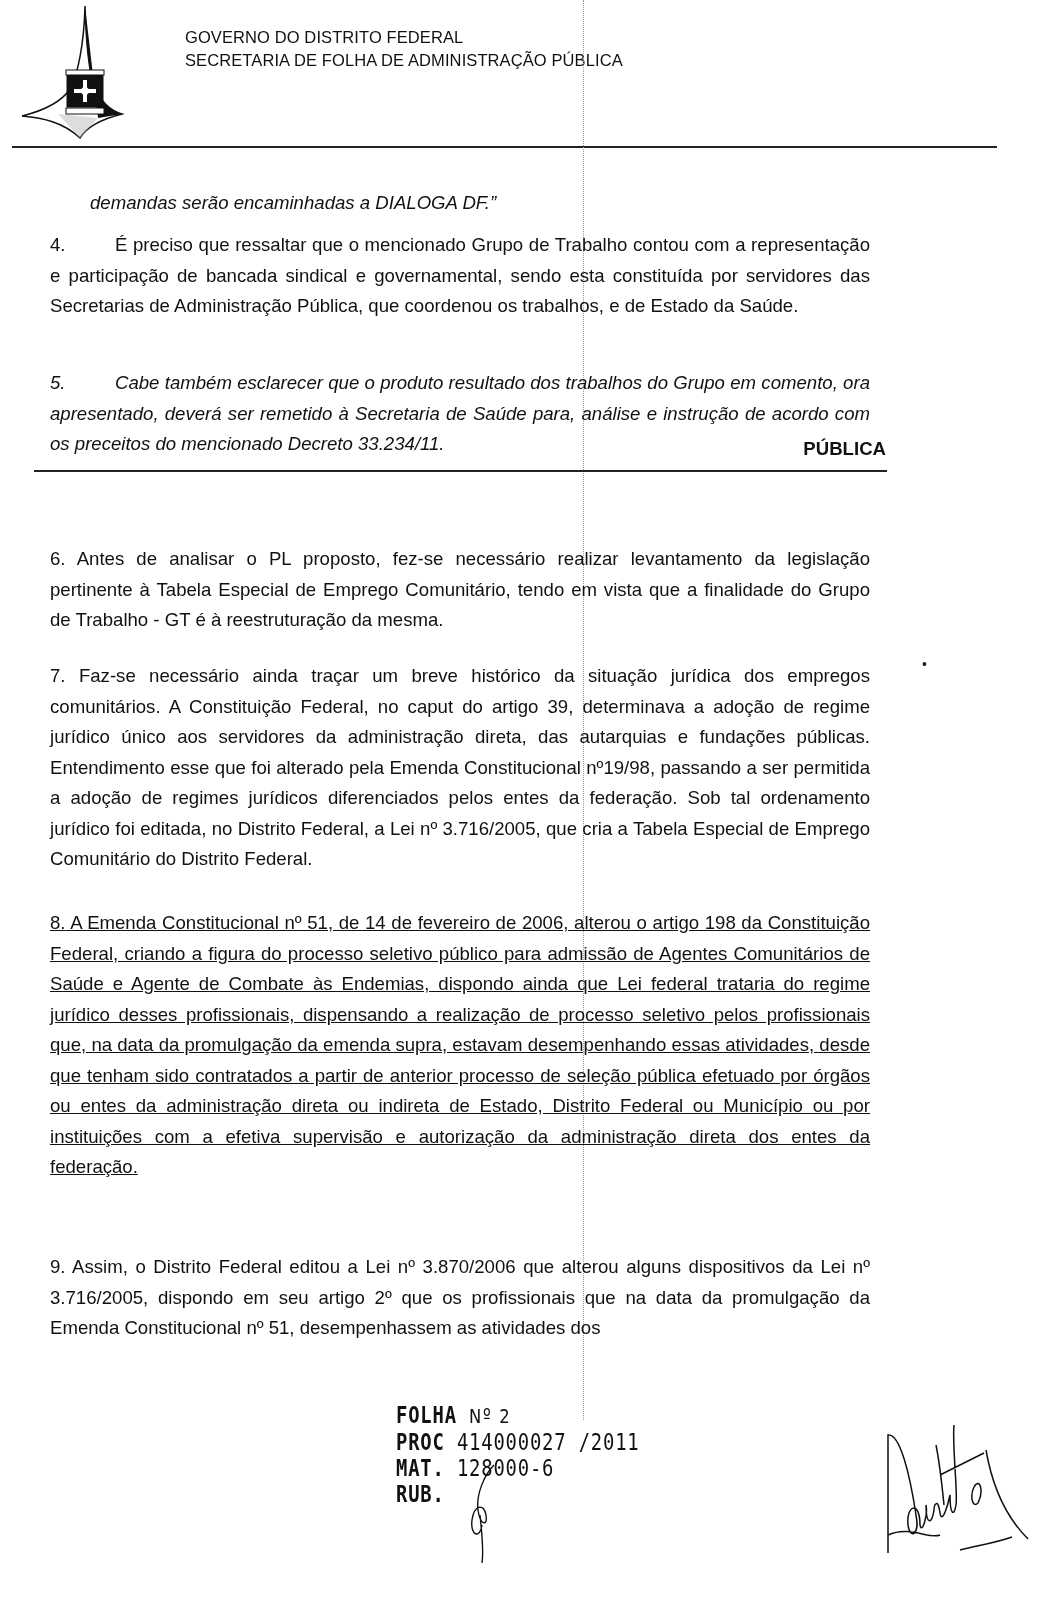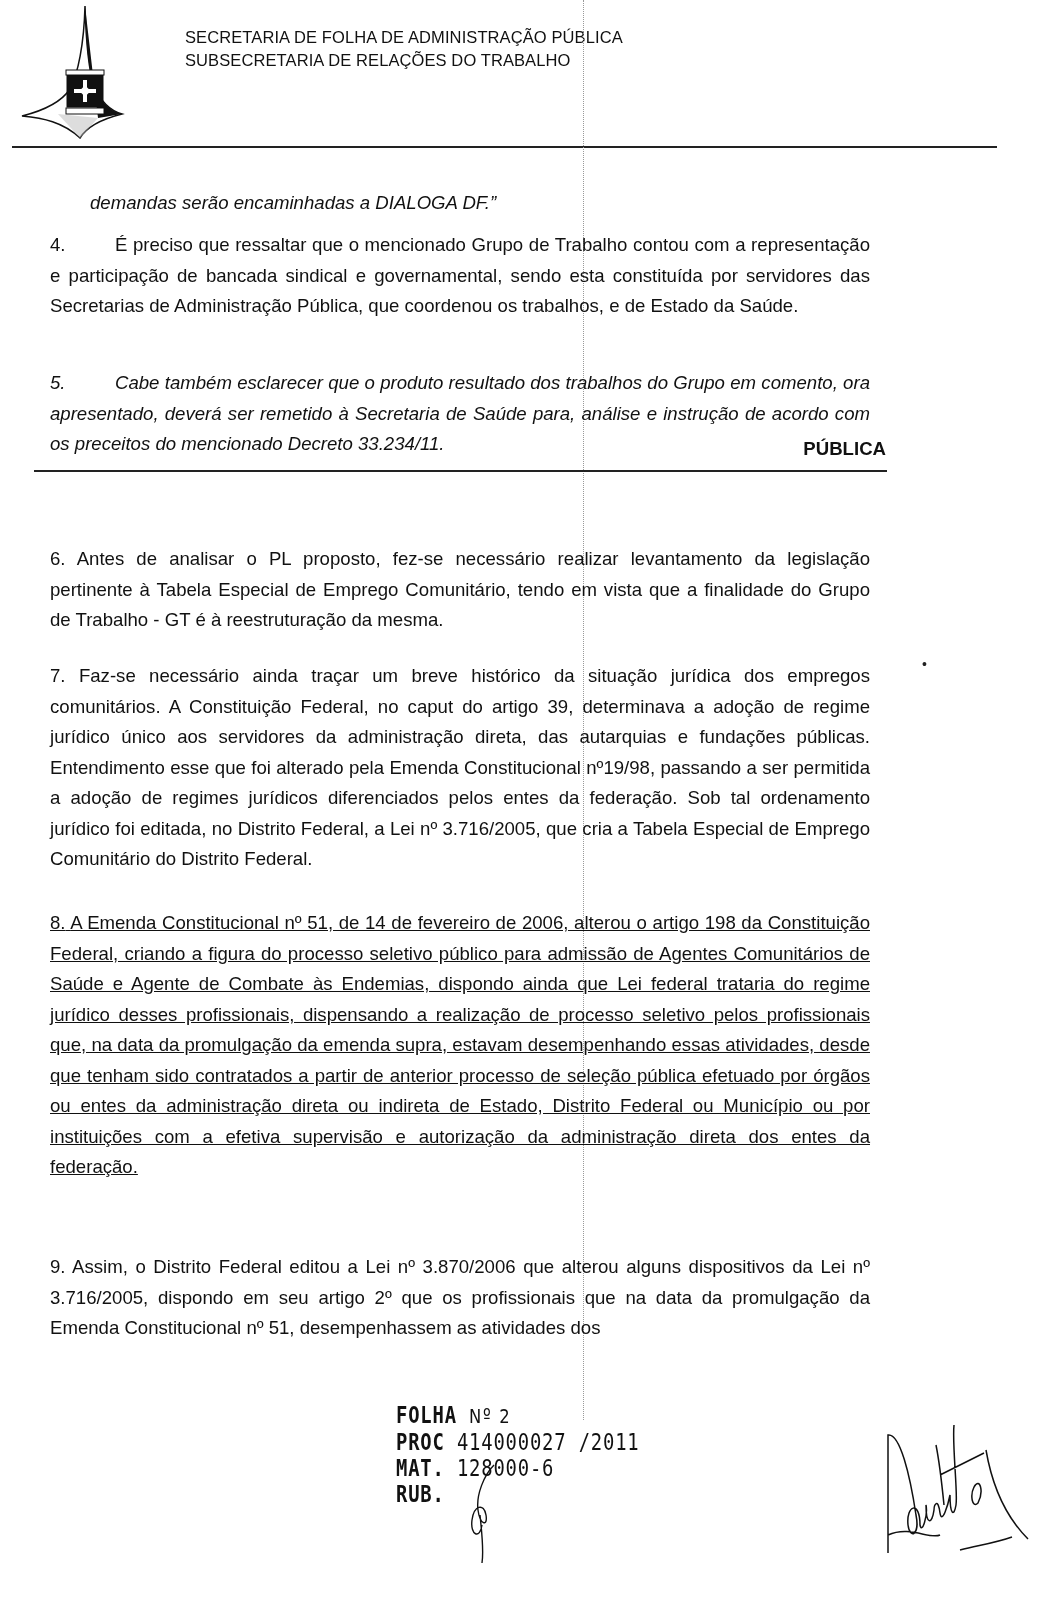--- a/index.html
+++ b/index.html
@@ -38,22 +38,22 @@
   <g fill="#fff">
       <rect x="65" y="76" width="4" height="22"></rect>
       <rect x="56" y="85" width="22" height="4"></rect>
       <rect x="63" y="83" width="8" height="8" transform="rotate(45 67 87)"></rect>
     </g>
   <rect x="48" y="104" width="38" height="6" fill="#fff" stroke="#111" stroke-width="1"></rect>
   <path d="M40 110 L62 134 L80 114 Z" fill="#bbb" opacity="0.5"></path>
 </svg>
 
 <div class="header-text">
+  <div>GOVERNO DO DISTRITO FEDERAL</div>
   <div>SECRETARIA DE FOLHA DE ADMINISTRAÇÃO PÚBLICA</div>
-  <div>SUBSECRETARIA DE RELAÇÕES DO TRABALHO</div>
 </div>
 <div class="header-rule"></div>
 <div class="scan-line"></div>
 
 <div class="doc" style="top:172px;">
   <p class="p it" style="text-align:center; padding-left:40px;">demandas serão encaminhadas a DIALOGA DF.”</p>
 </div>
 
 <div class="doc" style="top:214px;">
   <p class="p"><span class="numtab">4.</span><span>É preciso que ressaltar que o mencionado Grupo de Trabalho contou com a representação e participação de bancada sindical e governamental, sendo esta constituída por servidores das Secretarias de Administração Pública, que coordenou os trabalhos, e de Estado da Saúde.</span></p>

